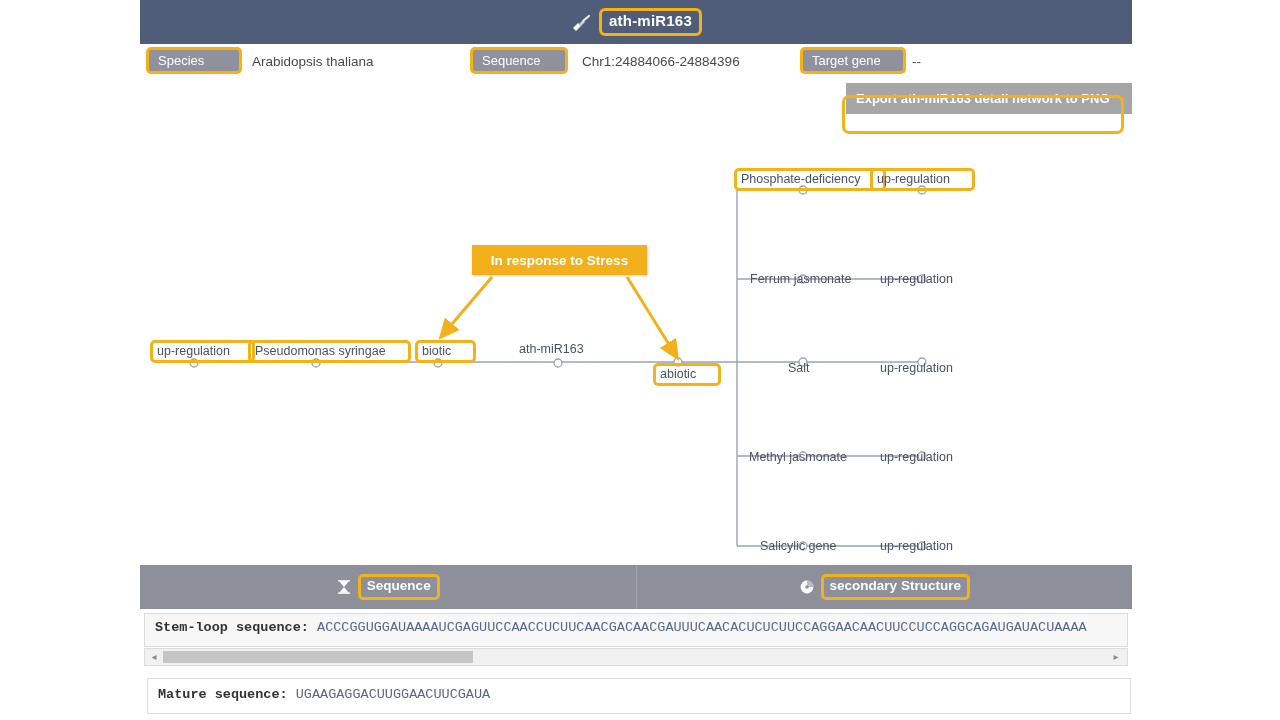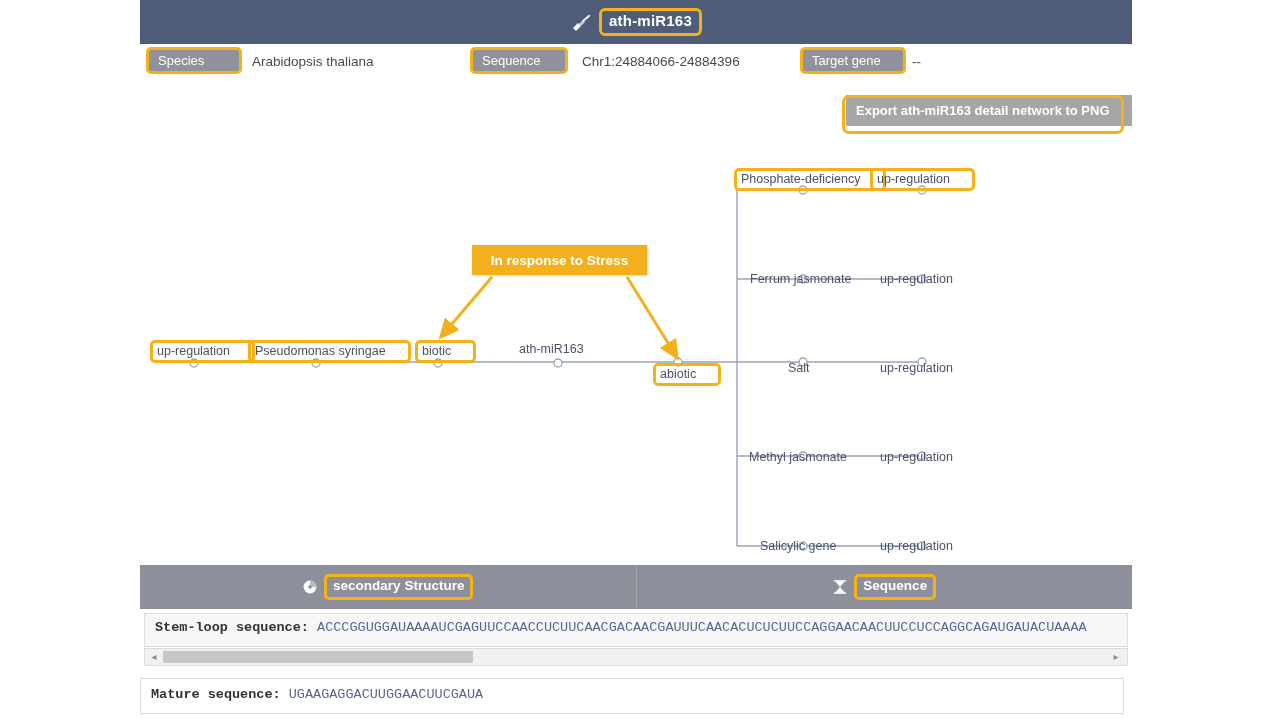--- a/index.html
+++ b/index.html
@@ -27,21 +27,21 @@
   .v-species{left:112px;text-align:right;}
   .c-location{left:330px;width:98px;}
   .v-location{left:442px;}
   .c-target{left:660px;width:106px;}
   .v-target{left:772px;}
 
   
   .canvas{position:absolute;left:0;top:83px;width:992px;height:482px;background:#ffffff;
       border-bottom:1px solid #d5d5d5;overflow:hidden;}
 
-  .export-btn{position:absolute;left:706px;top:12px;width:290px;height:31px;
+  .export-btn{position:absolute;left:706px;top:0;width:290px;height:31px;
       background:#a6a6a6;color:#ffffff;font-size:13px;font-weight:bold;
       display:flex;align-items:center;padding-left:10px;white-space:nowrap;overflow:hidden;
       box-sizing:border-box;}
   .export-ring{position:absolute;left:702px;top:12px;width:282px;height:39px;
       border:3px solid #f5b216;border-radius:7px;box-sizing:border-box;pointer-events:none;}
 
   .net{position:absolute;left:0;top:0;width:992px;height:482px;}
 
   .nlabel{position:absolute;color:#4a5268;font-size:12.5px;white-space:nowrap;
       font-family:"Liberation Sans",sans-serif;}
@@ -70,21 +70,21 @@
   .seqval{color:#56688e;}
 
   .sbar{position:absolute;left:4px;top:648px;width:984px;height:18px;background:#f1f1f1;
       border:1px solid #dcdcdc;box-sizing:border-box;}
   .sthumb{position:absolute;left:18px;top:2px;width:310px;height:12px;background:#c6c6c6;}
   .sarrow{position:absolute;top:3px;width:10px;height:10px;color:#8c8c8c;font-size:10px;
       line-height:10px;text-align:center;}
   .sa-l{left:4px;}
   .sa-r{left:966px;}
 
-  .seqpane2{position:absolute;left:0;top:678px;width:984px;height:36px;background:#ffffff;
+  .seqpane2{position:absolute;left:7px;top:678px;width:984px;height:36px;background:#ffffff;
       border:1px solid #dcdcdc;box-sizing:border-box;overflow:hidden;}
   .seqline2{position:absolute;left:10px;top:8px;white-space:nowrap;
       font-family:"Liberation Mono",monospace;font-size:13.5px;}
 </style>
 </head>
 <body>
 
 <div id="app">
 
   <div class="titlebar">
@@ -181,37 +181,37 @@
       </defs>
       <line x1="352" y1="194" x2="306" y2="248" stroke="#f2b01c" stroke-width="3" marker-end="url(#ar)"></line>
       <line x1="487" y1="194" x2="533" y2="268" stroke="#f2b01c" stroke-width="3" marker-end="url(#ar)"></line>
     </svg>
   </div>
 
   <div class="tabbar">
     <div class="tab">
       <span class="tabicon">
         <svg viewBox="0 0 16 16" width="16" height="16">
+          <path d="M3 2 H13 L8 8 L13 14 H3 L8 8 Z" fill="#ffffff"></path>
+          <rect x="2" y="1" width="12" height="1.6" fill="#e8e9ee"></rect>
+          <rect x="2" y="13.4" width="12" height="1.6" fill="#e8e9ee"></rect>
+        </svg>
+      </span>
+      <span class="tab-pill">Sequence</span>
+    </div>
+    <div class="tab">
+      <span class="tabicon">
+        <svg viewBox="0 0 16 16" width="16" height="16">
           <circle cx="8" cy="8" r="6.4" fill="#ffffff"></circle>
           <path d="M8 8 L14.4 8 A6.4 6.4 0 0 0 8 1.6 Z" fill="#b9bcc6"></path>
           <circle cx="8" cy="8" r="1.8" fill="#8d909b"></circle>
         </svg>
       </span>
       <span class="tab-pill">secondary Structure</span>
     </div>
-    <div class="tab">
-      <span class="tabicon">
-        <svg viewBox="0 0 16 16" width="16" height="16">
-          <path d="M3 2 H13 L8 8 L13 14 H3 L8 8 Z" fill="#ffffff"></path>
-          <rect x="2" y="1" width="12" height="1.6" fill="#e8e9ee"></rect>
-          <rect x="2" y="13.4" width="12" height="1.6" fill="#e8e9ee"></rect>
-        </svg>
-      </span>
-      <span class="tab-pill">Sequence</span>
-    </div>
   </div>
 
   <div class="seqpane">
     <div class="seqline">
       <span class="seqkey">Stem-loop sequence:</span>
       <span class="seqval">ACCCGGUGGAUAAAAUCGAGUUCCAACCUCUUCAACGACAACGAUUUCAACACUCUCUUCCAGGAACAACUUCCUCCAGGCAGAUGAUACUAAAA</span>
     </div>
   </div>
 
   <div class="sbar">

